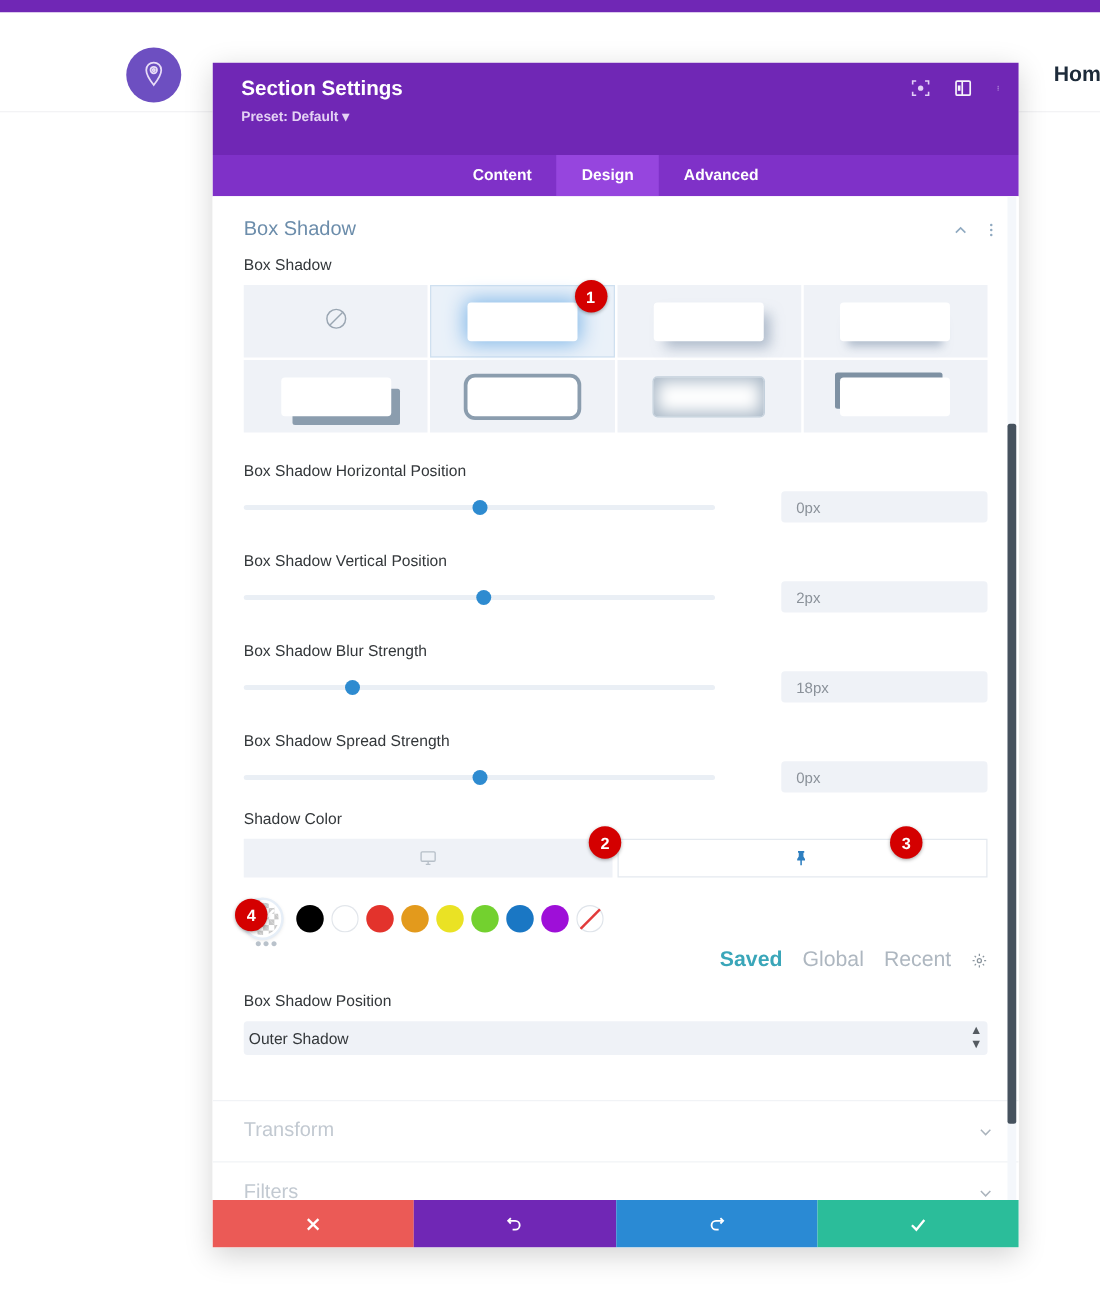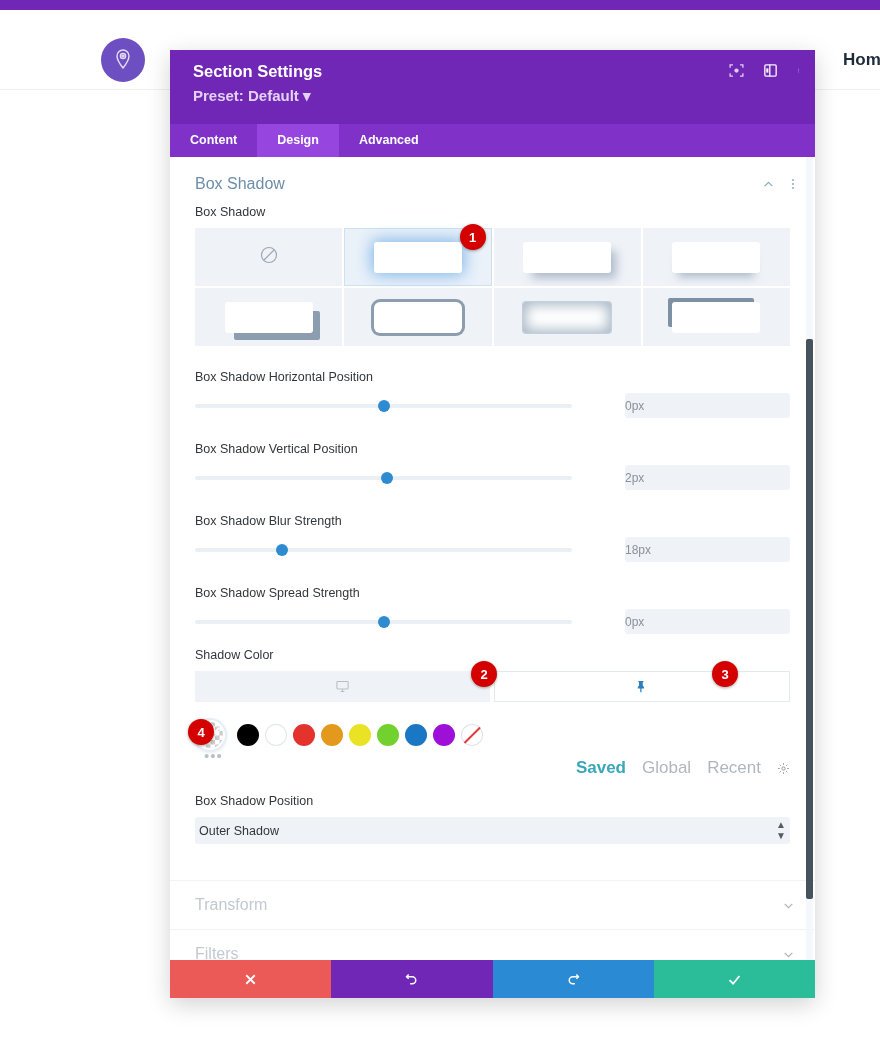--- a/index.html
+++ b/index.html
@@ -49,30 +49,30 @@
   }
   .modal-head {
     background:#7027b5; height:74px; position:relative; flex:0 0 auto;
   }
   .modal-title {
     position:absolute; left:23px; top:12px;
     color:#fff; font-size:16.5px; font-weight:bold;
   }
   .modal-preset {
     position:absolute; left:23px; top:37px;
-    color:#e4d2f4; font-size:15px; font-weight:bold;
+    color:#e4d2f4; font-size:11px; font-weight:bold;
   }
   .modal-head-icons {
     position:absolute; right:14px; top:12px;
     display:flex; align-items:center; gap:17px;
   }
   .hicon { width:17px; height:17px; display:block; opacity:.95; cursor:pointer; }
 
   .modal-tabs {
-    background:#7f31c8; height:33px; display:flex; flex:0 0 auto;
+    background:#7f31c8; height:33px; display:flex; flex:0 0 auto;justify-content:center;
   }
   .tab {
     padding:0 20px; height:33px; line-height:33px;
     color:#ffffff; font-size:12.5px; font-weight:bold; cursor:pointer;
   }
   .tab.active { background:#9645de; }
 
   .modal-scroll {
     flex:1 1 auto; position:relative; overflow:hidden;
     background:#ffffff;
@@ -132,21 +132,21 @@
     position:absolute; top:10px; left:0; right:0; height:4px;
     background:#eaeff5; border-radius:2px;
   }
   .thumb {
     position:absolute; top:6px; width:12px; height:12px; border-radius:50%;
     background:#2e8bd0; cursor:pointer;
   }
   .val-box {
     margin-left:auto; width:165px; height:25px; background:#eff2f7;
     border-radius:3px; display:flex; align-items:center;
-    font-size:12px; color:#8a9199;
+    padding-left:12px; font-size:12px; color:#8a9199;
   }
   .slider-block { margin-bottom:24px; }
 
   
   .color-tabs { display:flex; gap:4px; margin-bottom:12px; position:relative; }
   .ctab {
     height:31px; flex:1;
     display:flex; align-items:center; justify-content:center;
     cursor:pointer;
   }

